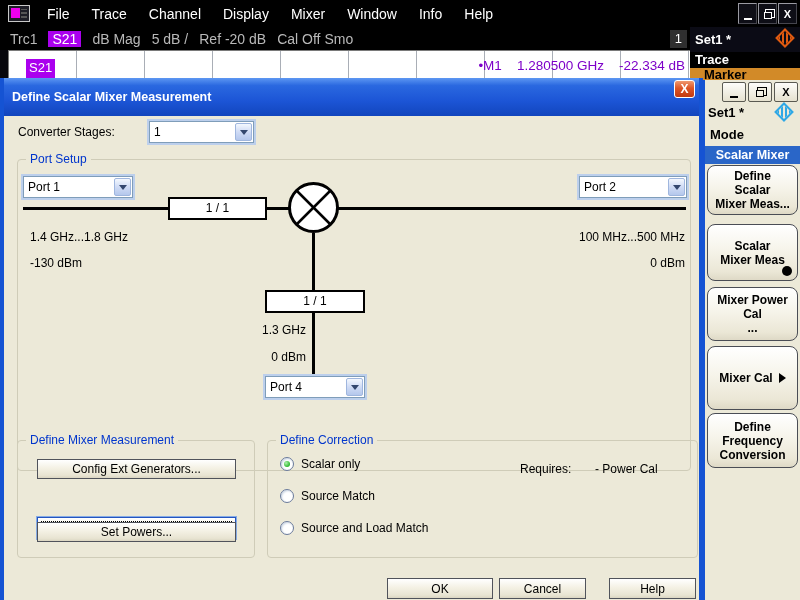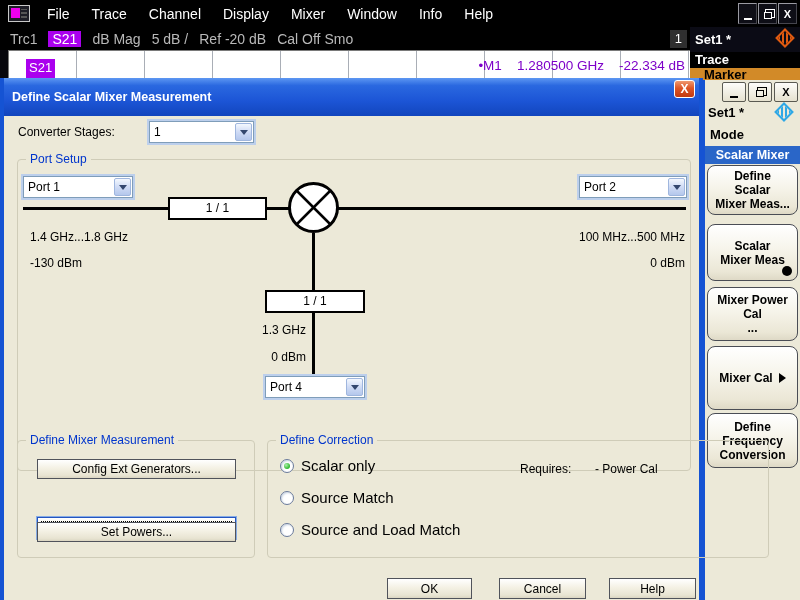--- a/index.html
+++ b/index.html
@@ -119,21 +119,21 @@
            font-size:12px; color:#000; text-align:center; line-height:19px; }
   .mixer { position:absolute; }
 
   .pushbtn { position:absolute; height:20px; background:linear-gradient(180deg,#ffffff,#f4f1e4 45%,#e8e4d2 85%,#dbd6c2);
            border:1px solid #50535b; border-radius:0; font-size:12px; color:#000;
            display:flex; align-items:center; justify-content:center; cursor:default; }
   .pushbtn.focused { border:1px solid #2455c0; box-shadow:0 0 0 1px #86abe4;margin-top:28px; }
   .pushbtn.focused .inner { outline:1px dotted #000; outline-offset:-4px;
            position:absolute; inset:0; display:flex; align-items:center; justify-content:center; }
 
-  .radio { position:absolute; display:flex; align-items:center; gap:7px; font-size:15px; color:#000; }
+  .radio { position:absolute; display:flex; align-items:center; gap:7px; font-size:12px; color:#000; }
   .radio .circ { width:14px; height:14px; border-radius:50%; background:#fff; border:1px solid #6a7a9a;
            position:relative; box-shadow:inset 1px 1px 2px #c9d4e2; }
   .radio .circ .dotg { position:absolute; left:3px; top:3px; width:6px; height:6px; border-radius:50%;
            background:radial-gradient(circle at 35% 35%, #aef0ae, #2db82d 70%); }
 </style>
 </head>
 <body>
 
 <div class="screen">
   <div class="topbg"></div>
@@ -295,38 +295,38 @@
 
       <div class="group" style="left:9px; top:340px; width:238px; height:118px;">
         <span class="glabel">Define Mixer Measurement</span>
         <div class="pushbtn" style="left:19px; top:18px; width:199px;">Config Ext Generators...</div>
         <div class="pushbtn focused" style="left:19px; top:48px; width:199px; height:22px;">
           <span class="inner">Set Frequencies...</span>
         </div>
         <div class="pushbtn" style="left:19px; top:81px; width:199px;">Set Powers...</div>
       </div>
 
-      <div class="group" style="left:259px; top:340px; width:502px; height:118px;">
+      <div class="group" style="left:259px; top:340px; width:431px; height:118px;">
         <span class="glabel">Define Correction</span>
         <label class="radio" style="left:12px; top:16px;">
           <span class="circ">
               <span class="dotg"></span>
             </span>
           <span>Scalar only</span>
         </label>
         <label class="radio" style="left:12px; top:48px;">
           <span class="circ"></span>
           <span>Source Match</span>
         </label>
         <label class="radio" style="left:12px; top:80px;">
           <span class="circ"></span>
           <span>Source and Load Match</span>
         </label>
         <span class="dlabel" style="left:252px; top:21px;">Requires:</span>
         <span class="dlabel" style="left:327px; top:21px;">- Power Cal</span>
       </div>
 
-      <div class="pushbtn" style="left:379px; top:478px; width:85px; height:21px;">OK</div>
+      <div class="pushbtn" style="left:379px; top:478px; width:106px; height:21px;">OK</div>
       <div class="pushbtn" style="left:491px; top:478px; width:87px; height:21px;">Cancel</div>
       <div class="pushbtn" style="left:601px; top:478px; width:87px; height:21px;">Help</div>
     </div>
   </div>
 </div>
 
 </body></html>

